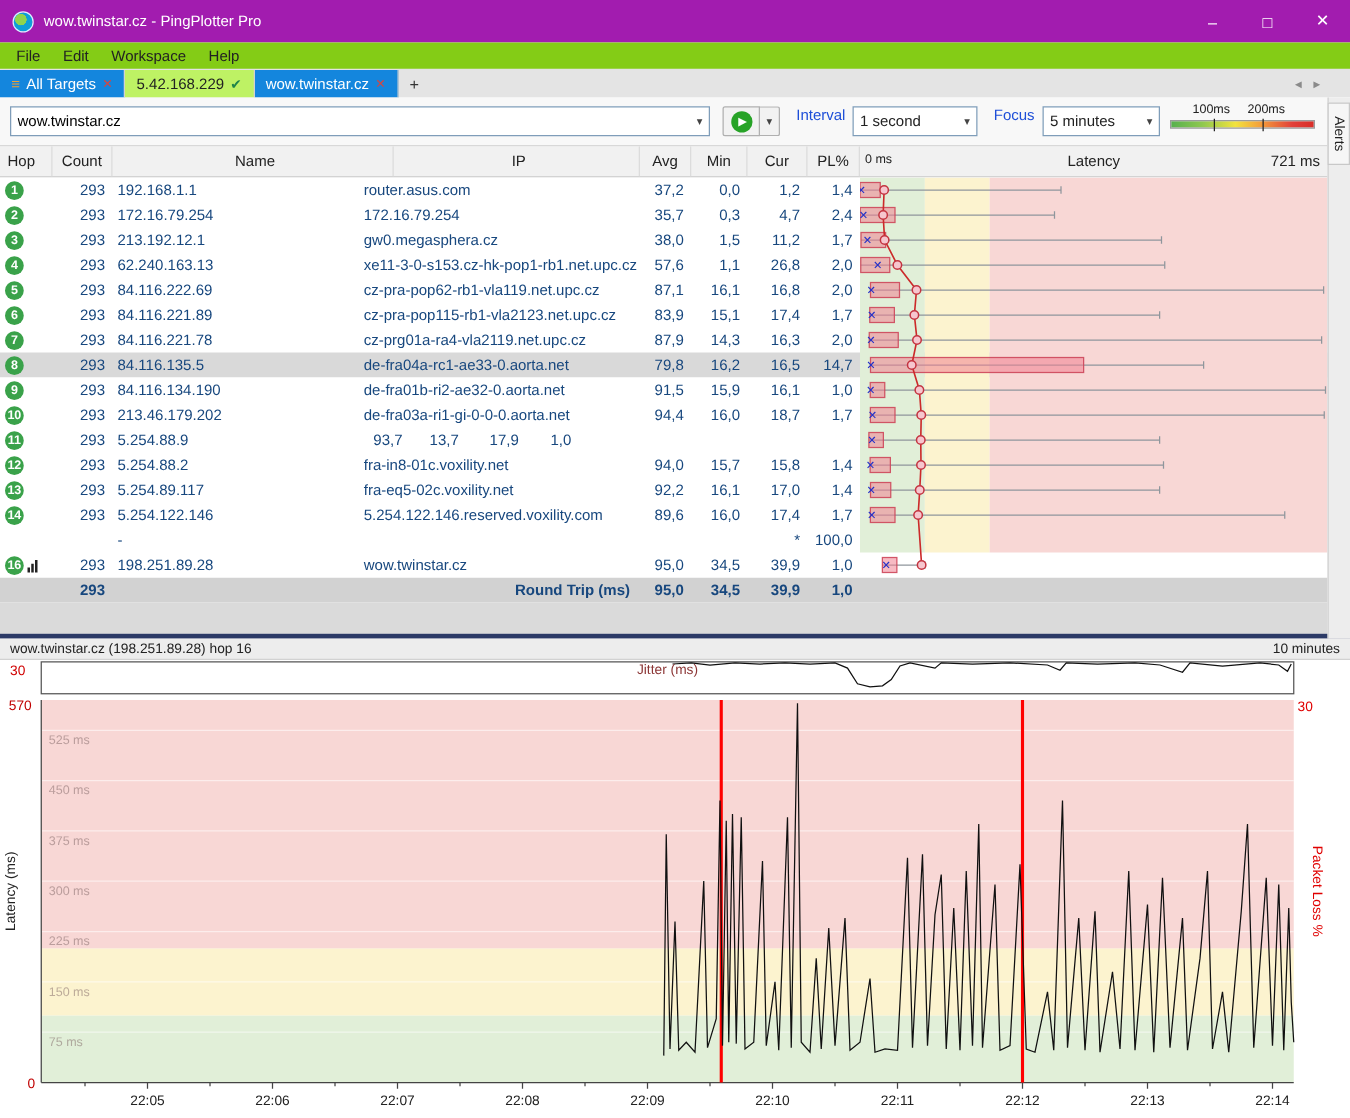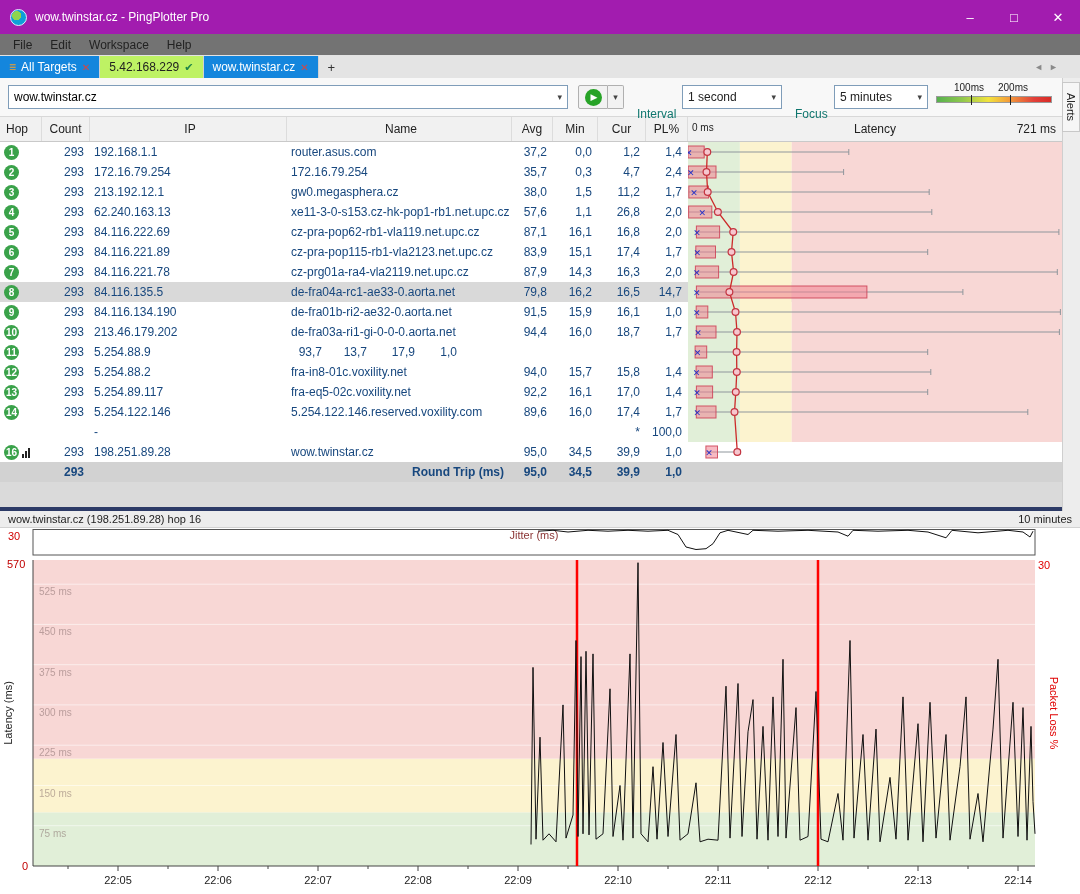--- a/index.html
+++ b/index.html
@@ -7,40 +7,40 @@
 .window{position:relative;width:1080px;height:894px;overflow:hidden;background:#fff;display:flex;flex-direction:column}
 
 
 .titlebar{flex:0 0 34px;background:#a21caf;display:flex;align-items:center;color:#fff}
 .app-icon{width:17px;height:17px;border-radius:50%;margin:0 8px 0 10px;background:radial-gradient(circle at 38% 38%,#8fd44d 0 34%,#0e9ed8 36% 100%);border:1px solid #dcefff}
 .title-text{font-size:12px}
 .win-controls{margin-left:auto;display:flex;height:100%}
 .win-btn{width:44px;display:flex;align-items:center;justify-content:center;font-size:13px;color:#fff}
 
 
-.menubar{flex:0 0 22px;background:#737373;display:flex;align-items:center;padding-left:4px;border-bottom:1px solid #e3e3e3}
+.menubar{flex:0 0 22px;background:#84cc16;display:flex;align-items:center;padding-left:4px;border-bottom:1px solid #e3e3e3}
 .menu-item{padding:0 9px;color:#222}
 
 
 .tabbar{flex:0 0 22px;background:#e4e4e4;display:flex;align-items:stretch;position:relative}
 .tab{display:flex;align-items:center;gap:5px;padding:0 9px;background:#bef264;color:#222;border-right:1px solid #d2d2d2;font-size:12px}
 .tab.active{background:#1486dd;color:#fff}
 .close-x{color:#d8463f;font-size:10px;font-weight:bold}
 .tab-check{color:#1e8449;font-weight:bold;font-size:11px}
 .hamburger{color:#f0a030;font-weight:bold;font-size:12px}
 .tab-plus{display:flex;align-items:center;padding:0 9px;color:#333;font-size:13px}
 .tab-scroll{position:absolute;right:22px;top:0;height:22px;display:flex;align-items:center;gap:6px;color:#8a8a8a;font-size:9px}
 
 
 .toolbar{flex:0 0 39px;background:#f8f8f8;border-bottom:1px solid #d8d8d8;position:relative}
 .combo{position:absolute;top:7px;height:24px;background:#fff;border:1px solid #7f9db9;display:flex;align-items:center;justify-content:space-between;padding:0 5px;font-size:12px}
 .combo .arrow{color:#444;font-size:9px;margin-left:6px}
 .target-combo{left:8px;width:560px}
 .target-combo input{border:none;outline:none;flex:1;font:inherit;background:transparent}
-.tb-label{position:absolute;top:29px;font-size:12px;color:#0f766e}
+.tb-label{position:absolute;top:7px;font-size:12px;color:#1d4ed8}
 .play-group{position:absolute;left:578px;top:7px;height:24px;display:flex}
 .play-btn{width:30px;height:24px;border:1px solid #b0b0b0;background:#f2f2f2;display:flex;align-items:center;justify-content:center;border-radius:2px 0 0 2px}
 .play-circle{width:17px;height:17px;border-radius:50%;background:#27a327;color:#fff;font-size:9px;display:flex;align-items:center;justify-content:center;padding-left:2px}
 .play-drop{width:16px;height:24px;border:1px solid #b0b0b0;border-left:none;background:#f2f2f2;display:flex;align-items:center;justify-content:center;font-size:9px;color:#444;border-radius:0 2px 2px 0}
 .legend{position:absolute;left:936px;top:4px;width:116px;height:26px}
 .legend-labels{position:relative;height:13px;font-size:10px;color:#222}
 .legend-labels .l1{position:absolute;left:18px}
 .legend-labels .l2{position:absolute;left:62px}
 .legend-bar{margin-top:1px;height:7px;border:1px solid #9a9a9a;position:relative;background:linear-gradient(to right,#57b14e 0%,#8fc84e 22%,#f2e33d 45%,#f4a13a 62%,#e2403a 85%,#d92c27 100%)}
 .legend-bar i{position:absolute;top:-2px;width:1px;height:10px;background:#222}
@@ -156,22 +156,22 @@
       <div class="legend-bar">
           <i class="t1"></i>
           <i class="t2"></i>
         </div>
     </div>
   </div>
 
   <div class="thead">
     <div class="c c-hop">Hop</div>
     <div class="c c-count">Count</div>
+    <div class="c c-name" style="justify-content:center">Name</div>
     <div class="c c-ip" style="justify-content:center">IP</div>
-    <div class="c c-name" style="justify-content:center">Name</div>
     <div class="c c-avg">Avg</div>
     <div class="c c-min">Min</div>
     <div class="c c-cur">Cur</div>
     <div class="c c-pl">PL%</div>
     <div class="c c-graph">
       <span class="graph-min-label">0 ms</span>
       <span>Latency</span>
       <span class="graph-right-label">721 ms</span>
     </div>
   </div>

